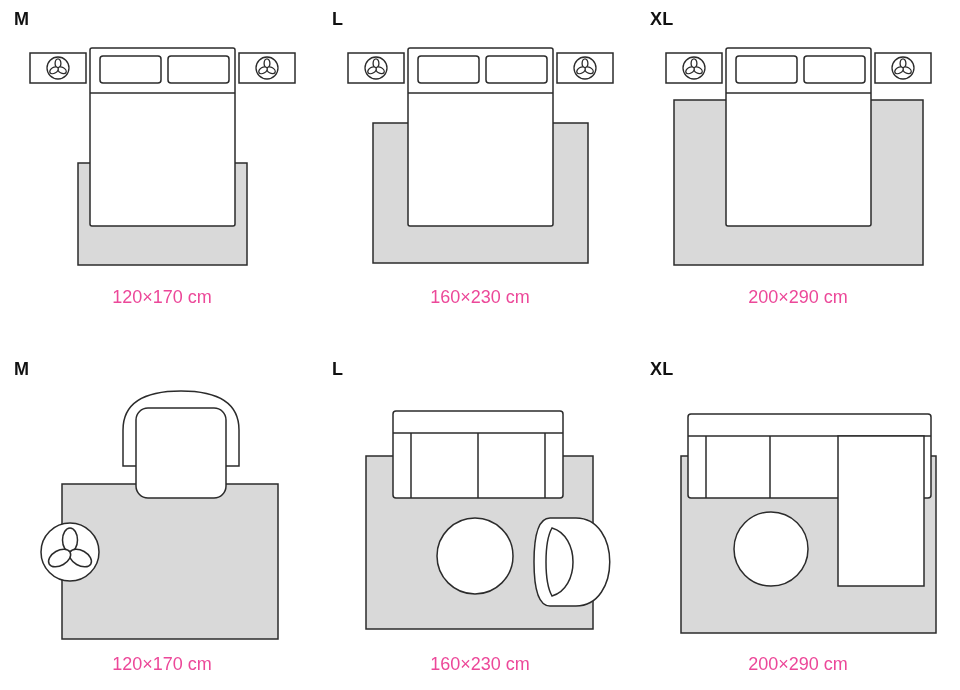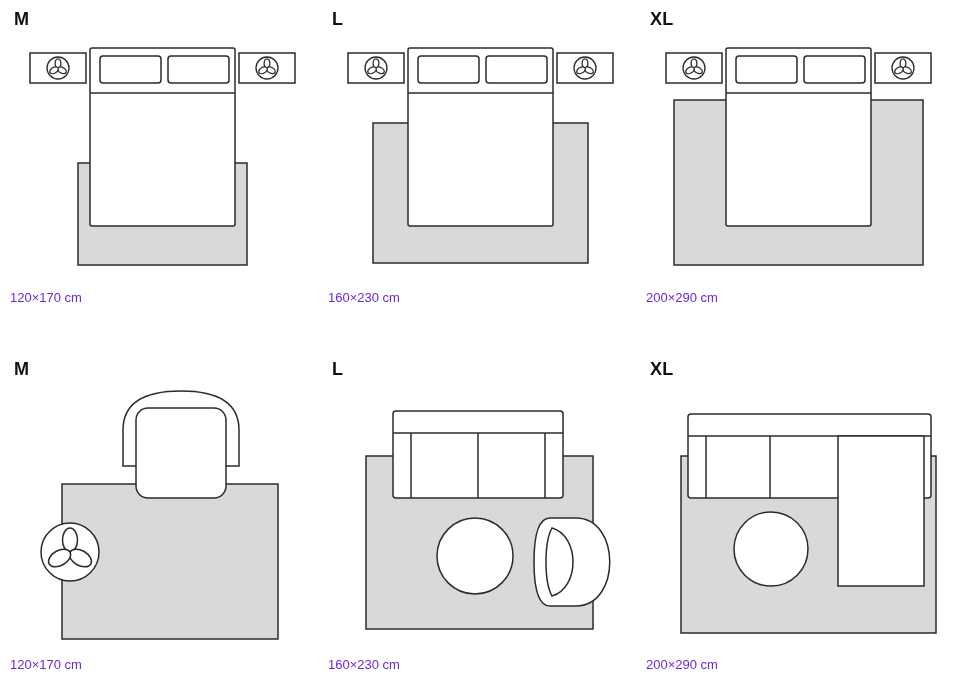--- a/index.html
+++ b/index.html
@@ -13,22 +13,22 @@
   .sheet { width:960px; height:690px; padding:6px 10px 0 10px; }
   .row { display:flex; justify-content:space-between; }
   .row-living { margin-top:48px; }
   .panel { width:304px; display:flex; flex-direction:column; }
   .size-label {
     font-weight:700; font-size:18px; line-height:22px;
     padding:2px 0 6px 4px; color:#111; letter-spacing:.2px;
   }
   .scene { display:block; margin:0 auto; }
   .caption {
-    text-align:left; font-size:13px; line-height:21px;
-    margin-top:16px; color:#6d28d9;
+    text-align:center; font-size:18px; line-height:21px;
+    margin-top:16px; color:#ec4899;
   }
   .row-living .caption { margin-top:8px; }
   svg { shape-rendering:geometricPrecision; }
 </style>
 </head>
 <body>
 
 <div class="sheet">
 
   <div class="row row-bedroom">

